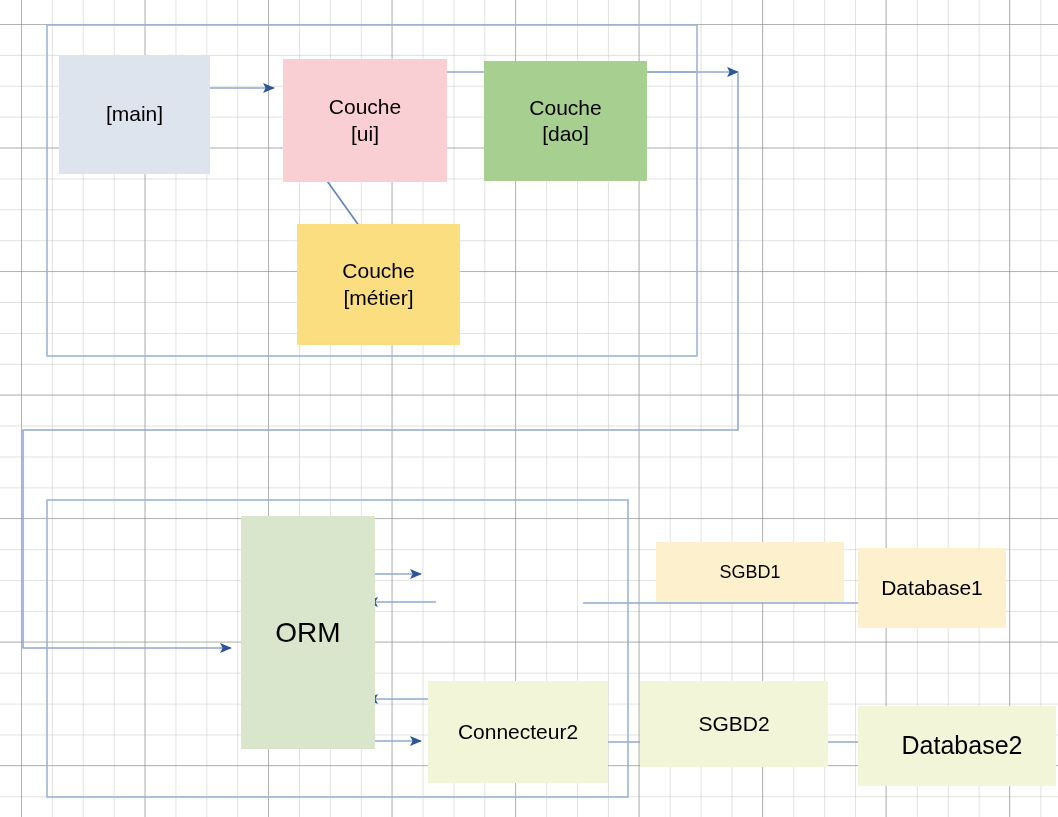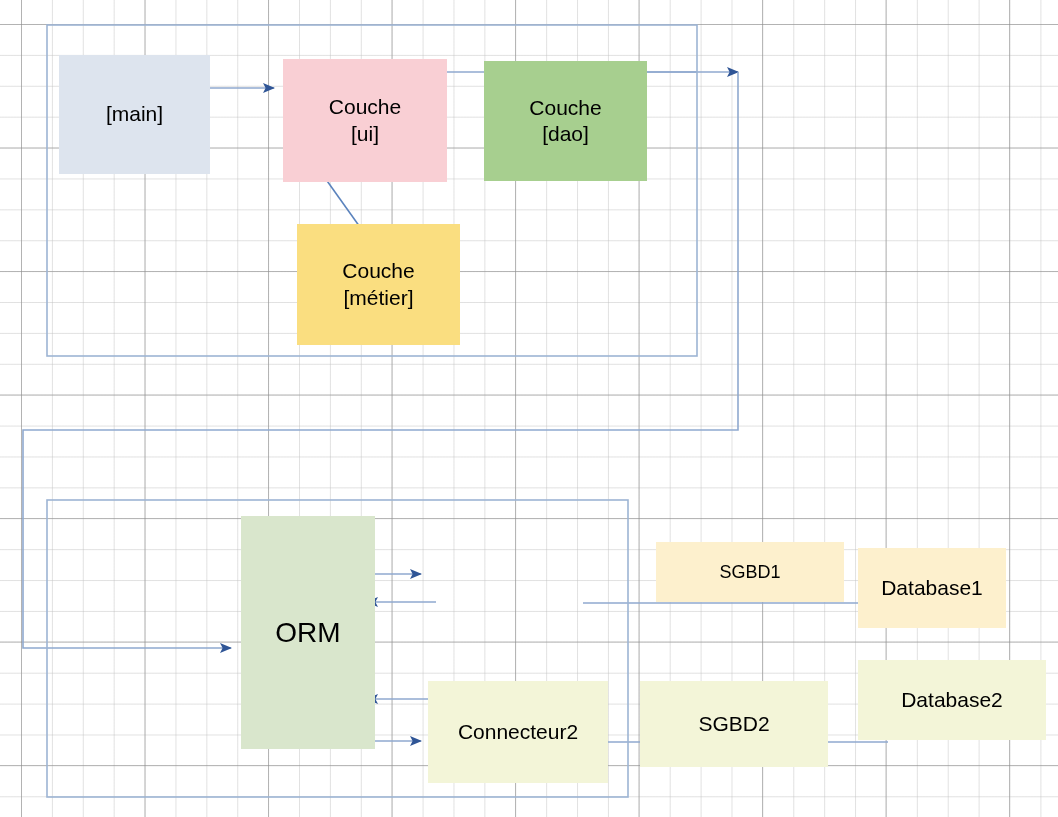--- a/index.html
+++ b/index.html
@@ -99,15 +99,15 @@
 
 
   <div class="node" style="left:428px;top:681px;width:180px;height:102px;background:#f3f5d8;font-size:21px;">Connecteur2</div>
 
   <div class="node" style="left:656px;top:542px;width:188px;height:60px;background:#fdf0cd;font-size:18px;">SGBD1</div>
 
   <div class="node" style="left:640px;top:681px;width:188px;height:86px;background:#f3f5d8;font-size:21px;">SGBD2</div>
 
   <div class="node" style="left:858px;top:548px;width:148px;height:80px;background:#fdf0cd;font-size:21px;">Database1</div>
 
-  <div class="node" style="left:858px;top:660px;width:188px;height:80px;background:#f3f5d8;font-size:21px;">Database2</div>
+  <div class="node" style="left:858px;top:706px;width:188px;height:80px;background:#f3f5d8;font-size:25px;padding-left:10px;">Database2</div>
 
 </div>
 
 </body></html>

